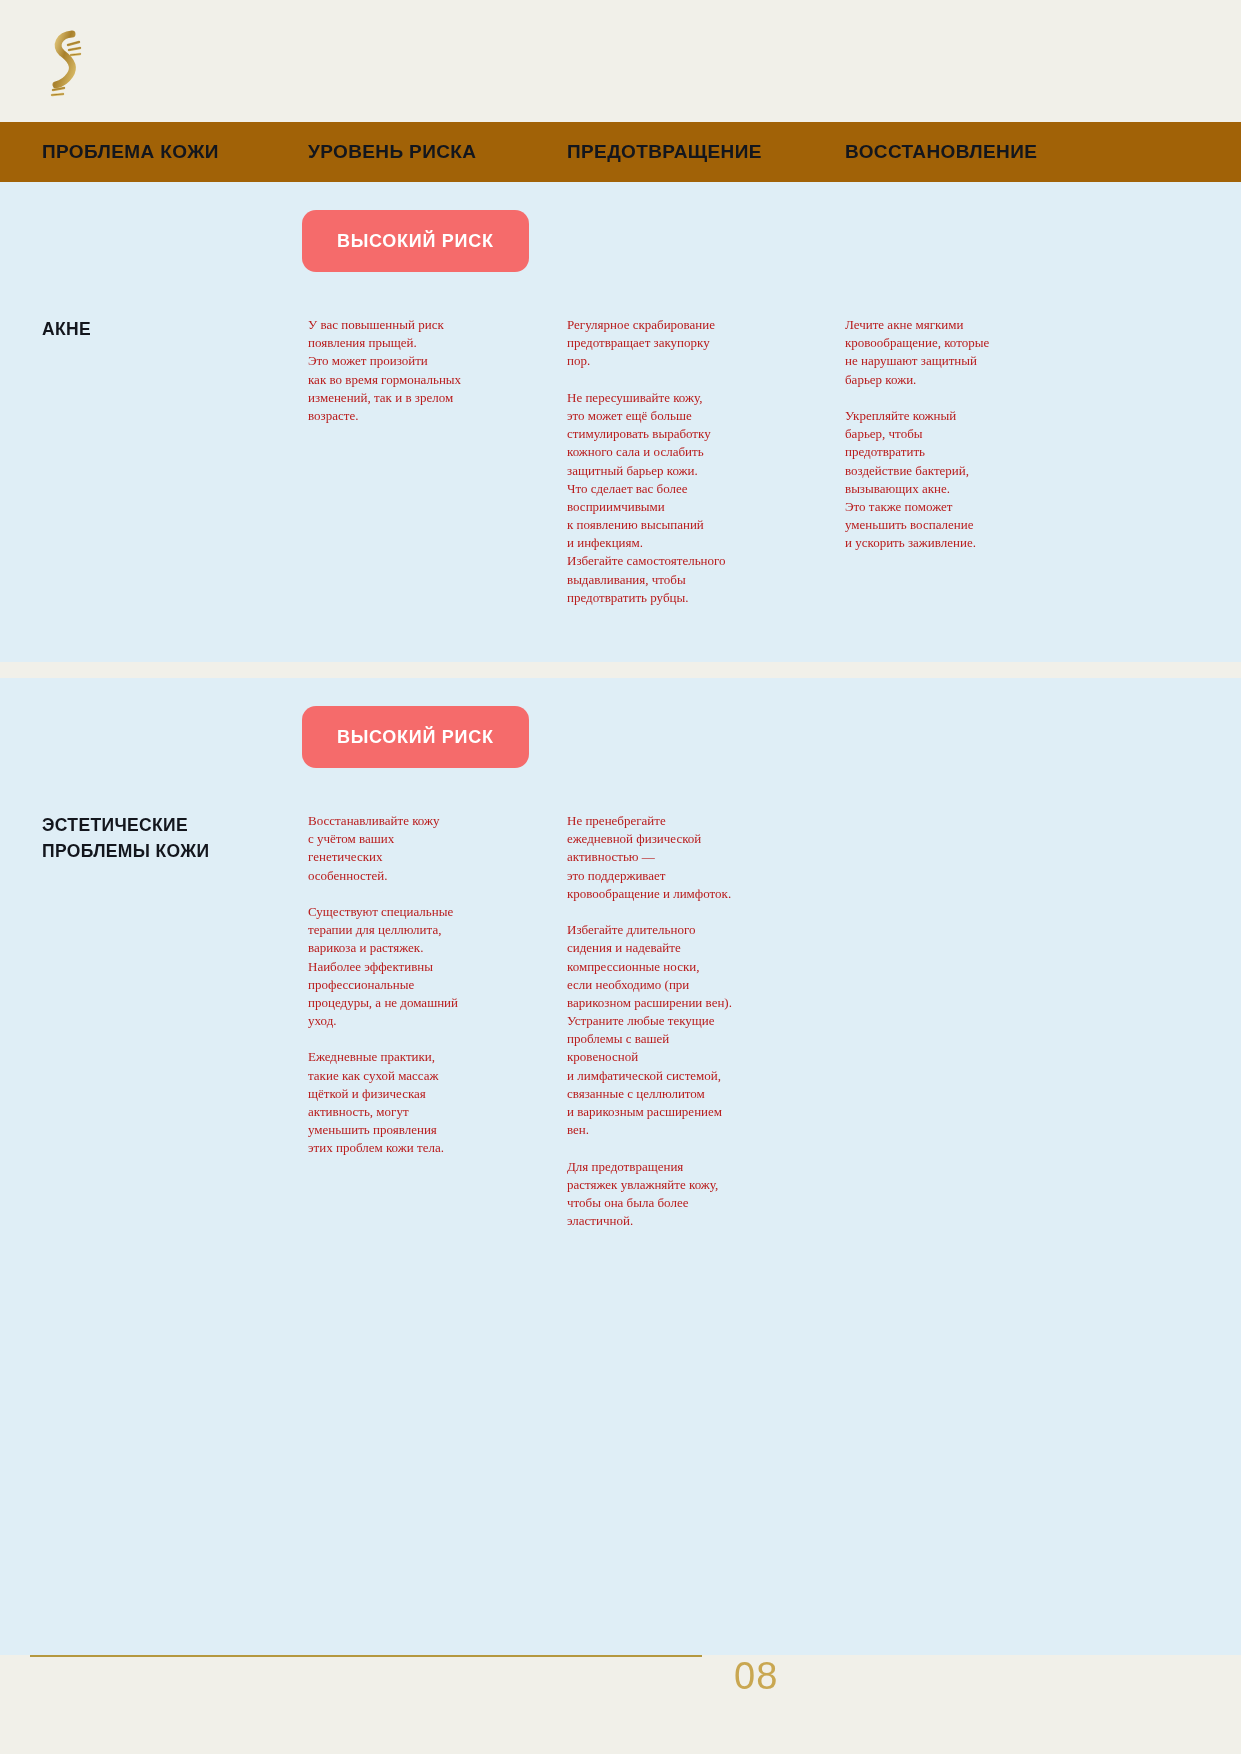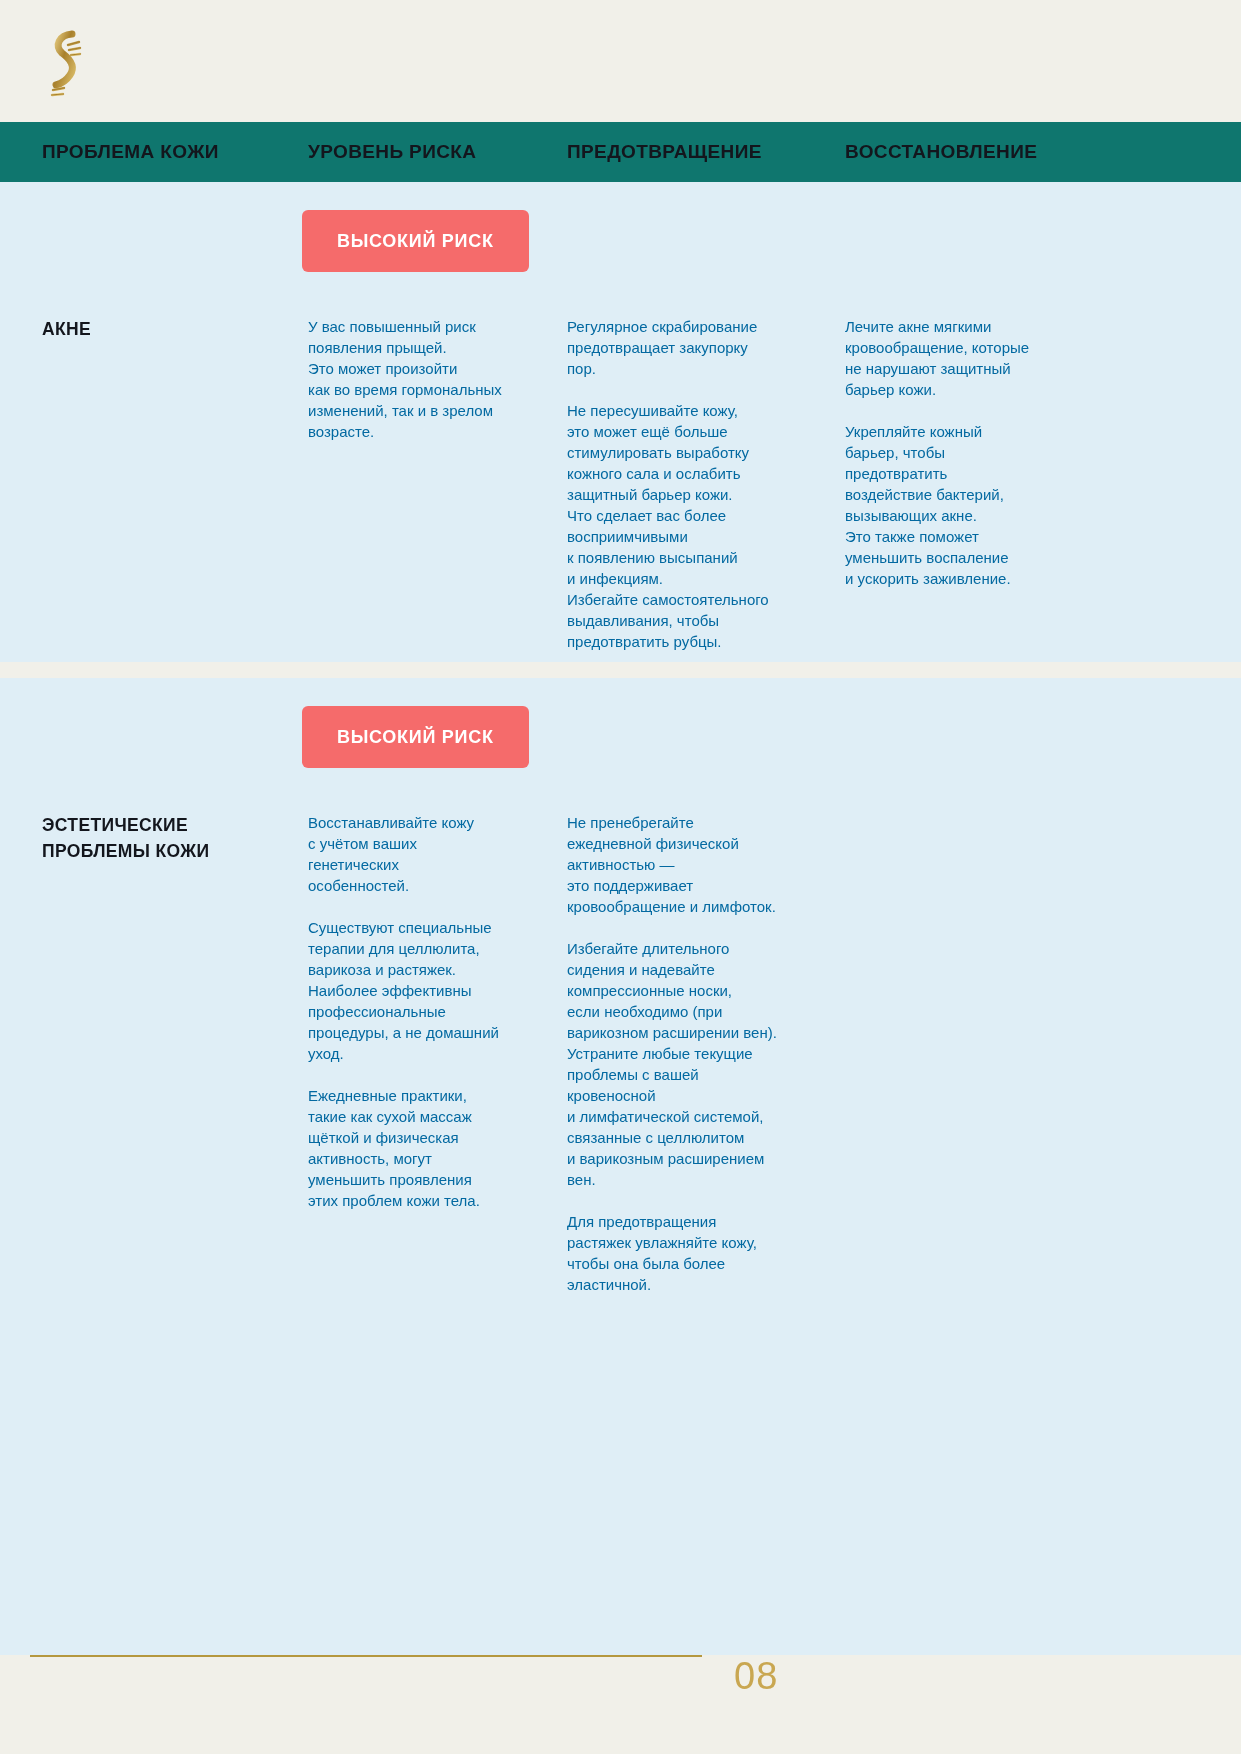--- a/index.html
+++ b/index.html
@@ -16,21 +16,21 @@
     flex-direction: column;
     overflow: hidden;
   }
   
   .top-band { height: 122px; position: relative; background: #f1f0e9; }
   .logo { position: absolute; left: 46px; top: 28px; width: 40px; height: 82px; }
 
   
   .header-band {
     height: 60px;
-    background: #0f766e;
+    background: #a16207;
     display: grid;
     grid-template-columns: 266px 259px 278px 280px;
     padding-left: 42px;
     align-items: center;
   }
   .col-header {
     font-size: 19px;
     font-weight: 700;
     color: #13161d;
     letter-spacing: 0.02em;
@@ -51,46 +51,47 @@
   }
   .risk-badge {
     grid-column: 2;
     justify-self: start;
     margin-left: -6px;
     background: #f56b6b;
     color: #ffffff;
     font-size: 18px;
     font-weight: 700;
     letter-spacing: 0.04em;
-    border-radius: 6px;
+    border-radius: 14px;
     padding: 21px 35px 20px 35px;
     white-space: nowrap;
   }
   .content-row {
     display: grid;
     grid-template-columns: 266px 259px 278px 280px;
     padding-left: 42px;
     margin-top: 44px;
     align-items: start;
   }
   .problem-cell {
     font-size: 17.5px;
     font-weight: 700;
     color: #13161d;
     letter-spacing: 0.02em;
     line-height: 1.5;
     white-space: pre-line;
     padding-right: 16px;
   }
   .text-cell {
-    font-size: 15px;
-    color: #0369a1;
+    font-size: 13px;
+    color: #b91c1c;
     line-height: 1.4;
     white-space: pre-line;
     padding-right: 14px;
+    font-family: Liberation Serif, serif;
   }
 
   
   .footer {
     height: 99px;
     background: #f1f0e9;
     display: flex;
     padding: 0 0 14px 30px;
   }
   .footer-rule {

